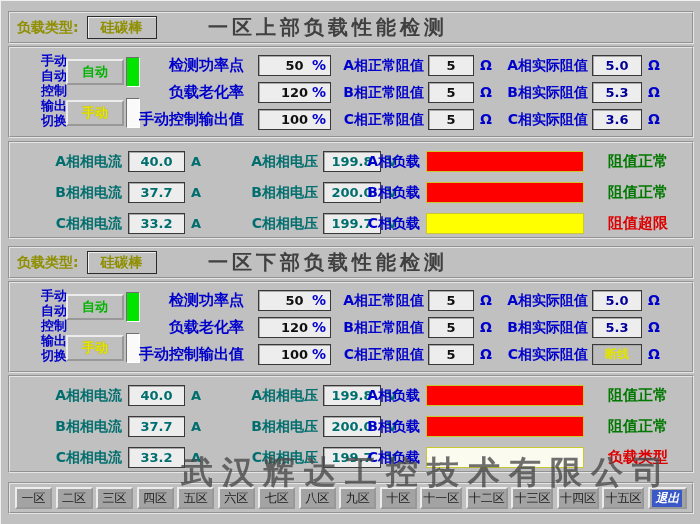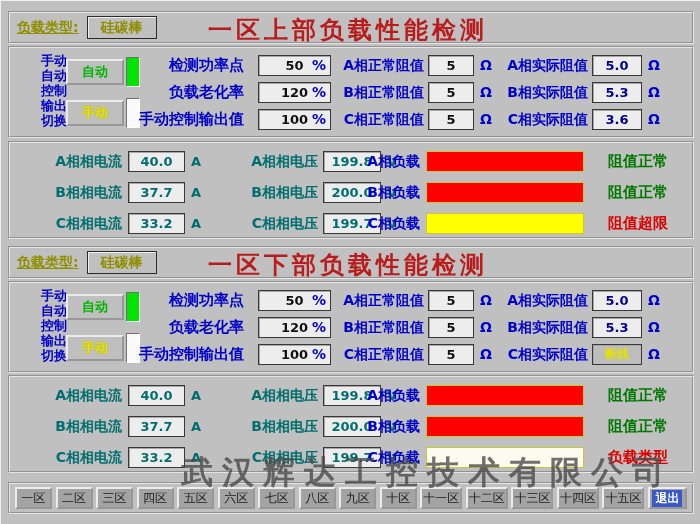--- a/index.html
+++ b/index.html
@@ -14,27 +14,27 @@
   .ctl0 { top:45px;  height:92px; }
   .mea0 { top:140px; height:98px; }
   .hdr1 { top:245px; height:33px; }
   .ctl1 { top:280px; height:92px; }
   .mea1 { top:374px; height:98px; }
   .tabbar { top:481px; height:32px; display:flex; align-items:center;
             justify-content:space-between; padding:0 5px; }
 
   
   .hdr { display:flex; align-items:center; padding-left:7px; }
-  .load-type-label { color:#8f8f00; font-weight:bold; font-size:14px;text-decoration:underline; }
+  .load-type-label { color:#8f8f00; font-weight:bold; font-size:14px; }
   .load-type-btn { margin-left:8px; width:70px; height:23px;
                    border:1px solid #2a2a2a; box-shadow:1px 1px 0 #efefef inset;
                    color:#8f8f00; font-weight:bold; font-size:14px;
                    display:flex; align-items:center; justify-content:center; }
-  .sec-title { position:absolute; left:198px; top:1px; color:#b91c1c;
-               font-size:24px; font-weight:bold; letter-spacing:4px; white-space:nowrap;text-align:center; }
+  .sec-title { position:absolute; left:198px; top:1px; color:#404040;
+               font-size:20px; font-weight:bold; letter-spacing:4px; white-space:nowrap;text-align:center; }
 
   
   .sw-caption { position:absolute; left:20px; top:5px; width:48px;
                 color:#0000cc; font-weight:bold; font-size:13px;
                 line-height:15px; text-align:center; }
   .mode-btn { position:absolute; left:56px; width:58px; height:26px;
               background:#bfbfbf; border:2px outset #ececec;
               font-size:13px; font-weight:bold;
               display:flex; align-items:center; justify-content:center; cursor:pointer; }
   .btn-auto { top:11px; color:#00b400; }
@@ -85,21 +85,21 @@
   .m-bar    { left:416px; width:158px; height:20px; top:0;
               border:1px solid #c8c832; background:#fbfbef; overflow:hidden; }
   .m-fill   { height:100%; width:0; }
   .m-status { left:586px; font-size:15px; font-weight:bold; line-height:21px; white-space:nowrap;padding-left:12px; }
 
   
   .tab { height:22px; background:#a3a3a3; border:2px outset #ececec;
          font-size:12px; color:#1a1a1a; display:flex; align-items:center;
          justify-content:center; cursor:pointer; white-space:nowrap; }
   .tab.w2 { width:37px; } .tab.w3 { width:42px; }
-  .tab-exit { width:39px; }
+  .tab-exit { width:39px;font-style:italic; }
   .tab-exit .hl { background:#3a59c7; color:#fff; padding:0 3px; font-weight:bold; }
 
   .watermark { position:absolute; left:180px; top:450px; z-index:50;
                font-size:32px; font-weight:bold; letter-spacing:9px;
                color:rgba(72,72,72,0.78); white-space:nowrap; pointer-events:none; }
 </style>
 </head>
 <body>
 
 <div class="panel hdr0 hdr">

